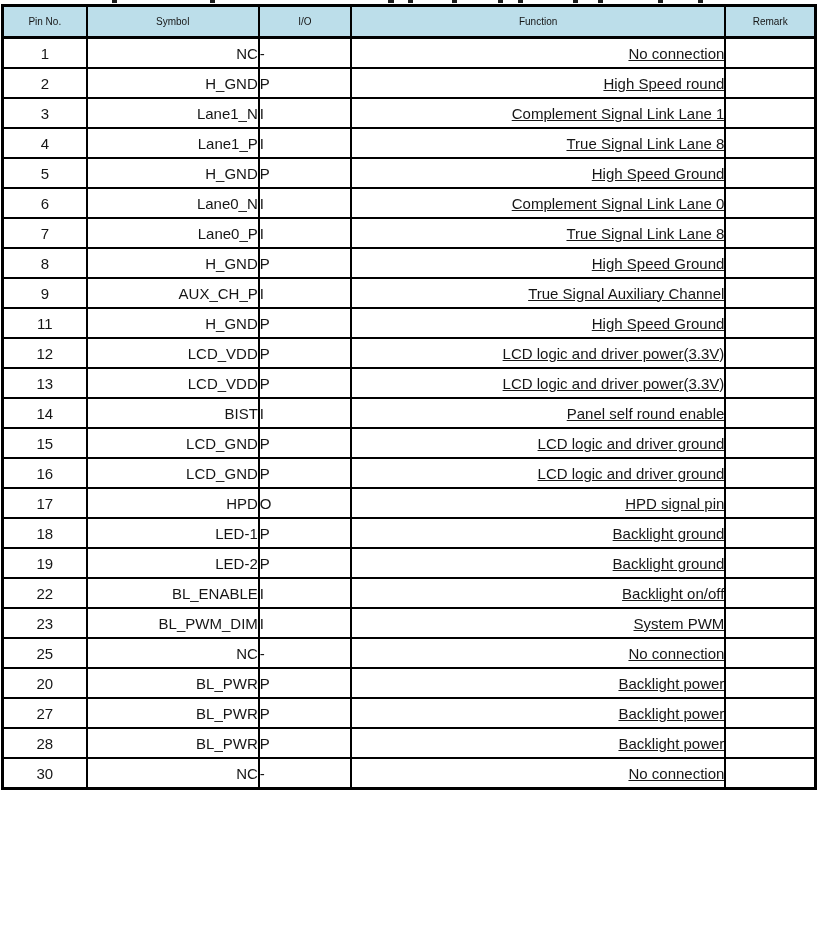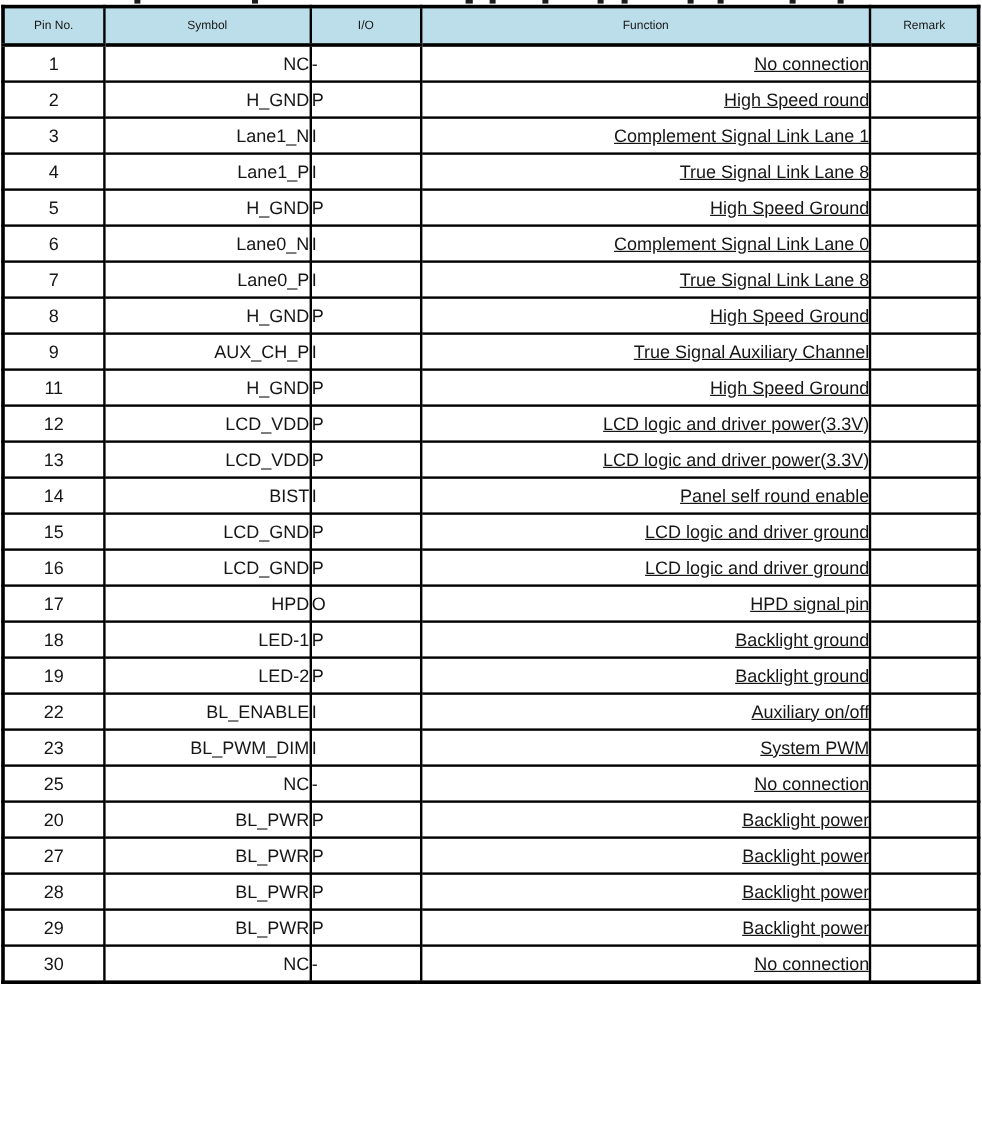--- a/index.html
+++ b/index.html
@@ -223,21 +223,21 @@
           <td class="c0">19</td>
           <td class="c1">LED-2</td>
           <td class="c2">P</td>
           <td class="c3">Backlight ground</td>
           <td class="c4"></td>
         </tr>
         <tr>
           <td class="c0">22</td>
           <td class="c1">BL_ENABLE</td>
           <td class="c2">I</td>
-          <td class="c3">Auxiliary on/off</td>
+          <td class="c3">Backlight on/off</td>
           <td class="c4"></td>
         </tr>
         <tr>
           <td class="c0">23</td>
           <td class="c1">BL_PWM_DIM</td>
           <td class="c2">I</td>
           <td class="c3">System PWM</td>
           <td class="c4"></td>
         </tr>
         <tr>
@@ -262,27 +262,20 @@
           <td class="c4"></td>
         </tr>
         <tr>
           <td class="c0">28</td>
           <td class="c1">BL_PWR</td>
           <td class="c2">P</td>
           <td class="c3">Backlight power</td>
           <td class="c4"></td>
         </tr>
         <tr>
-          <td class="c0">29</td>
-          <td class="c1">BL_PWR</td>
-          <td class="c2">P</td>
-          <td class="c3">Backlight power</td>
-          <td class="c4"></td>
-        </tr>
-        <tr>
           <td class="c0">30</td>
           <td class="c1">NC</td>
           <td class="c2">-</td>
           <td class="c3">No connection</td>
           <td class="c4"></td>
         </tr>
       </tbody>
   </table>
 
 </div>

